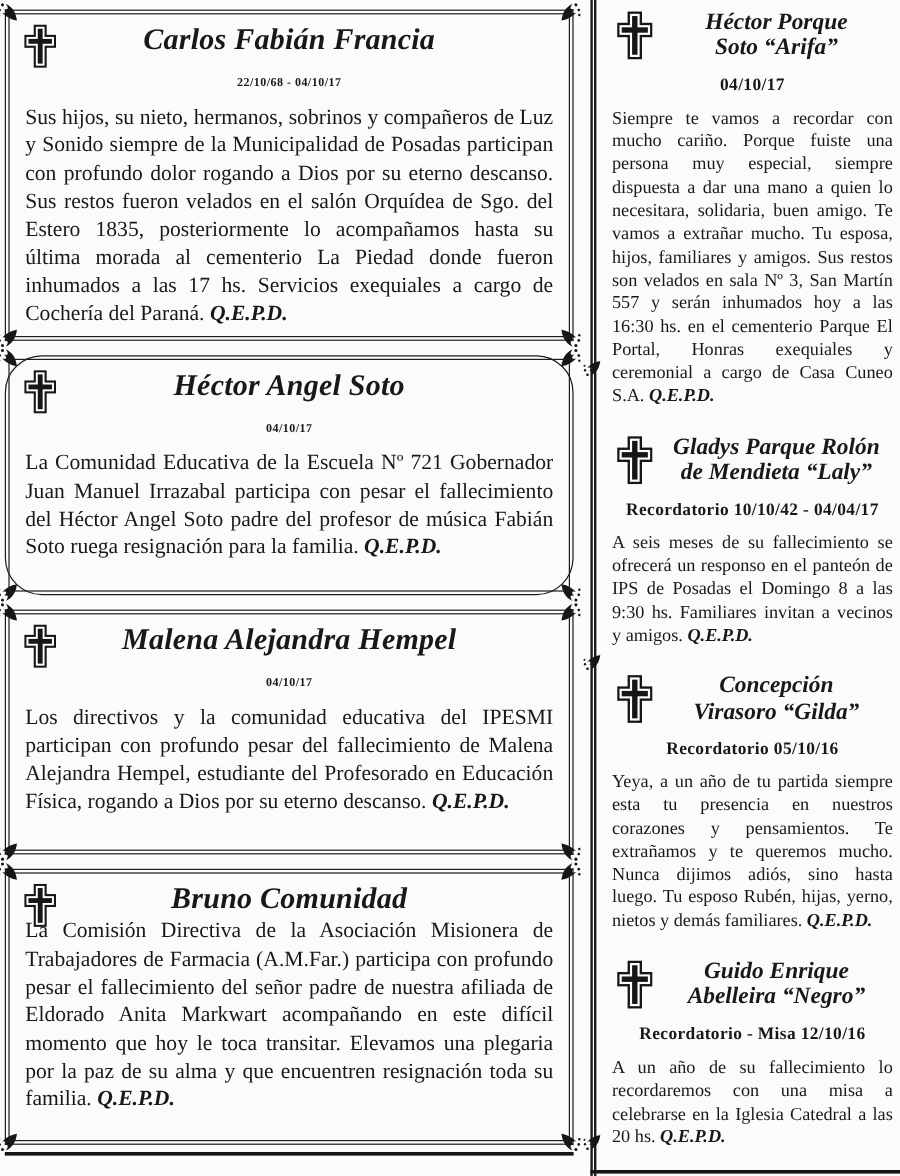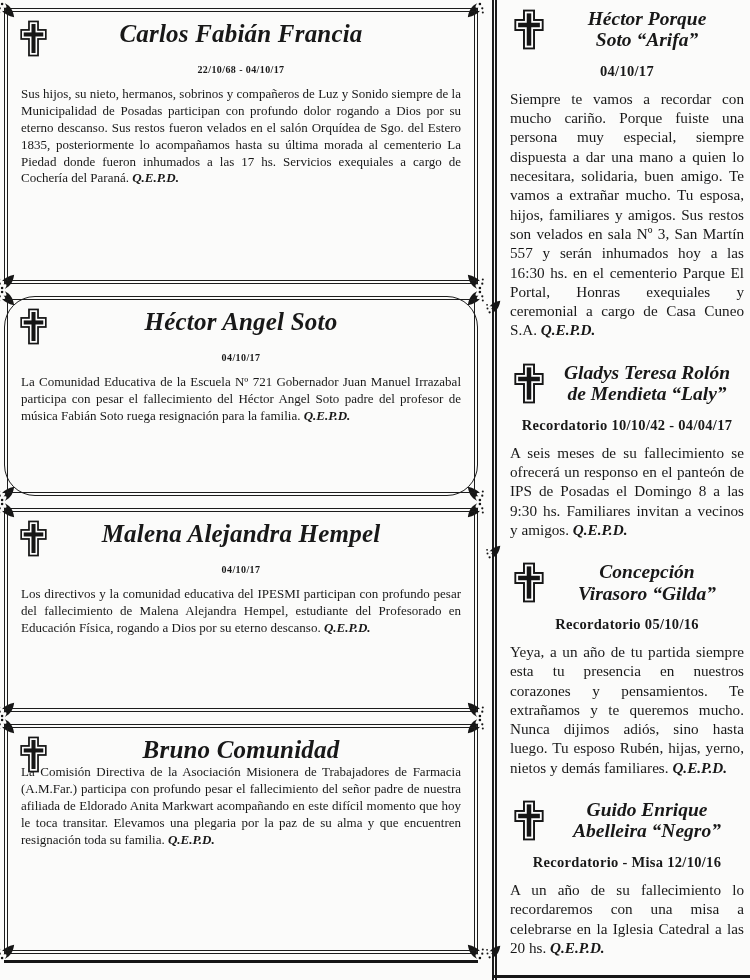--- a/index.html
+++ b/index.html
@@ -54,21 +54,21 @@
   }
   .notice-date{
     margin:16px 0 11px 0;
     text-align:center;
     font-weight:bold;
     font-size:10px;
     letter-spacing:.4px;
   }
   .notice-body{
     margin:0;
-    font-size:13px;
+    font-size:18px;
     line-height:1.3;
     text-align:justify;
   }
   .qepd{font-weight:bold;font-style:italic;}
   
   .orn{position:absolute;width:17px;height:17px;}
   .orn.tl{left:-7px;top:-8px;transform:scaleX(-1);}
   .orn.tr{right:-7px;top:-8px;}
   .orn.bl{left:-7px;bottom:-8px;transform:scale(-1,-1);}
   .orn.br{right:-7px;bottom:-8px;transform:scaleY(-1);}
@@ -257,21 +257,21 @@
       </div>
       <div class="r-date">04/10/17</div>
       <p class="r-body"><span>Siempre te vamos a recordar con mucho cariño. Porque fuiste una persona muy especial, siempre dispuesta a dar una mano a quien lo necesitara, solidaria, buen amigo. Te vamos a extrañar mucho. Tu esposa, hijos, familiares y amigos. Sus restos son velados en sala Nº 3, San Martín 557 y serán inhumados hoy a las 16:30 hs. en el cementerio Parque El Portal, Honras exequiales y ceremonial a cargo de Casa Cuneo S.A.</span> <span class="qepd">Q.E.P.D.</span></p>
     </article>
 
     <article class="r-notice">
       <div class="r-head">
         <svg class="cross r-cross" viewBox="0 0 40 54">
             <use href="#cross-shape"></use>
           </svg>
-        <h3 class="r-title"><span>Gladys Teresa Rolón</span><br><span>de Mendieta “Laly”</span></h3>
+        <h3 class="r-title"><span>Gladys Parque Rolón</span><br><span>de Mendieta “Laly”</span></h3>
       </div>
       <div class="r-date">Recordatorio 10/10/42 - 04/04/17</div>
       <p class="r-body"><span>A seis meses de su fallecimiento se ofrecerá un responso en el panteón de IPS de Posadas el Domingo 8 a las 9:30 hs. Familiares invitan a vecinos y amigos.</span> <span class="qepd">Q.E.P.D.</span></p>
     </article>
 
     <article class="r-notice">
       <div class="r-head">
         <svg class="cross r-cross" viewBox="0 0 40 54">
             <use href="#cross-shape"></use>
           </svg>

